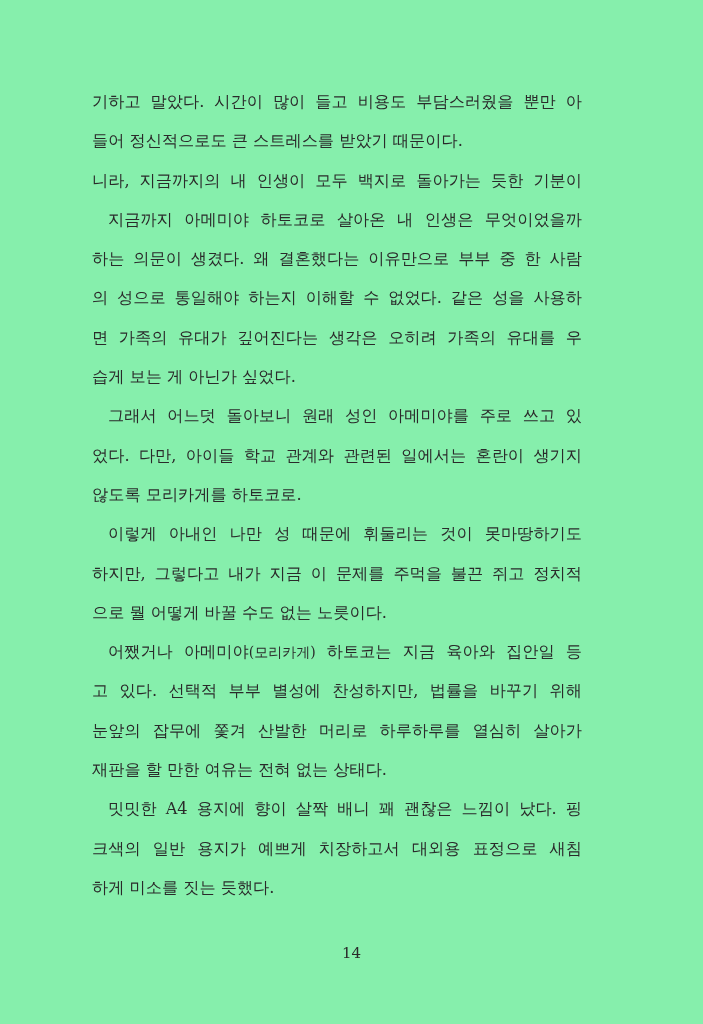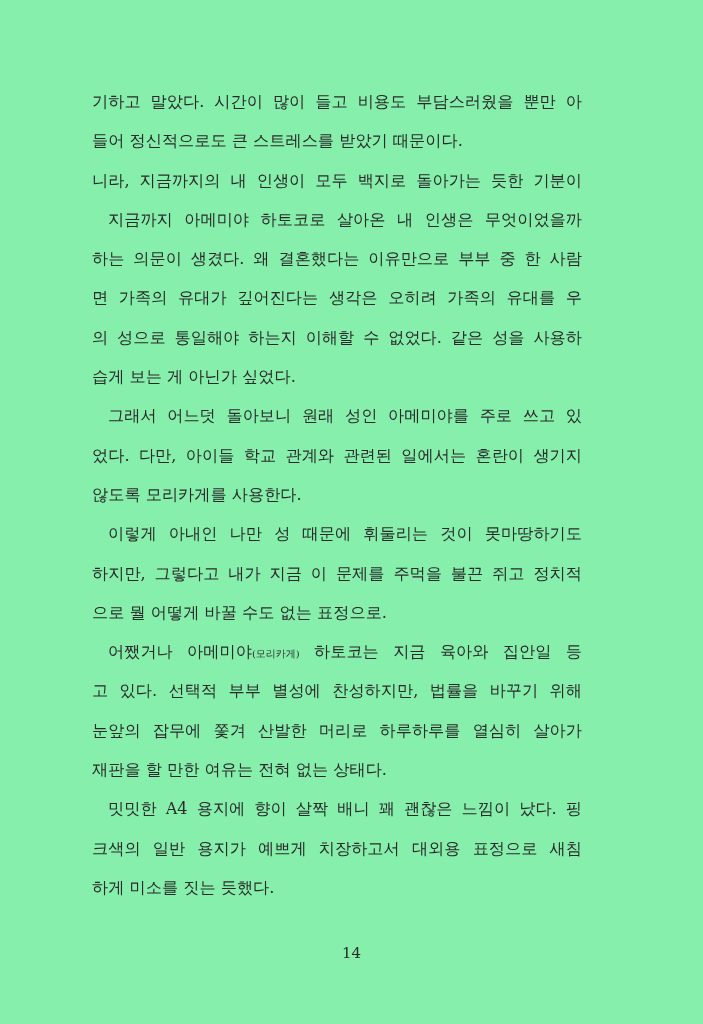--- a/index.html
+++ b/index.html
@@ -36,21 +36,21 @@
     letter-spacing: 0px;
   }
   .line.justify {
     text-align: justify;
     text-align-last: justify;
   }
   .line.indent {
     padding-left: 16px;
   }
   .small {
-    font-size: 10px;
+    font-size: 14px;
     letter-spacing: 0;
   }
   .page-number {
     position: absolute;
     left: 0;
     width: 703px;
     top: 944px;
     text-align: center;
     font-size: 15px;
     font-family: "DejaVu Serif", "Liberation Serif", serif;
@@ -60,29 +60,29 @@
 </head>
 <body>
 
 <div class="page">
   <div class="text-block">
     <div class="line justify">기하고 말았다. 시간이 많이 들고 비용도 부담스러웠을 뿐만 아</div>
     <div class="line">들어 정신적으로도 큰 스트레스를 받았기 때문이다.</div>
     <div class="line justify">니라, 지금까지의 내 인생이 모두 백지로 돌아가는 듯한 기분이</div>
     <div class="line justify indent">지금까지 아메미야 하토코로 살아온 내 인생은 무엇이었을까</div>
     <div class="line justify">하는 의문이 생겼다. 왜 결혼했다는 이유만으로 부부 중 한 사람</div>
+    <div class="line justify">의 성으로 통일해야 하는지 이해할 수 없었다. 같은 성을 사용하</div>
     <div class="line justify">면 가족의 유대가 깊어진다는 생각은 오히려 가족의 유대를 우</div>
-    <div class="line justify">의 성으로 통일해야 하는지 이해할 수 없었다. 같은 성을 사용하</div>
     <div class="line">습게 보는 게 아닌가 싶었다.</div>
     <div class="line justify indent">그래서 어느덧 돌아보니 원래 성인 아메미야를 주로 쓰고 있</div>
     <div class="line justify">었다. 다만, 아이들 학교 관계와 관련된 일에서는 혼란이 생기지</div>
-    <div class="line">않도록 모리카게를 사용한다.</div>
+    <div class="line">않도록 모리카게를 하토코로.</div>
     <div class="line justify indent">이렇게 아내인 나만 성 때문에 휘둘리는 것이 못마땅하기도</div>
     <div class="line justify">하지만, 그렇다고 내가 지금 이 문제를 주먹을 불끈 쥐고 정치적</div>
-    <div class="line">으로 뭘 어떻게 바꿀 수도 없는 표정으로.</div>
+    <div class="line">으로 뭘 어떻게 바꿀 수도 없는 노릇이다.</div>
     <div class="line justify indent"><span>어쨌거나 아메미야</span><span class="small">(모리카게)</span><span> 하토코는 지금 육아와 집안일 등</span></div>
     <div class="line justify">고 있다. 선택적 부부 별성에 찬성하지만, 법률을 바꾸기 위해</div>
     <div class="line justify">눈앞의 잡무에 쫓겨 산발한 머리로 하루하루를 열심히 살아가</div>
     <div class="line">재판을 할 만한 여유는 전혀 없는 상태다.</div>
     <div class="line justify indent">밋밋한 A4 용지에 향이 살짝 배니 꽤 괜찮은 느낌이 났다. 핑</div>
     <div class="line justify">크색의 일반 용지가 예쁘게 치장하고서 대외용 표정으로 새침</div>
     <div class="line">하게 미소를 짓는 듯했다.</div>
   </div>
   <div class="page-number">14</div>
 </div>

